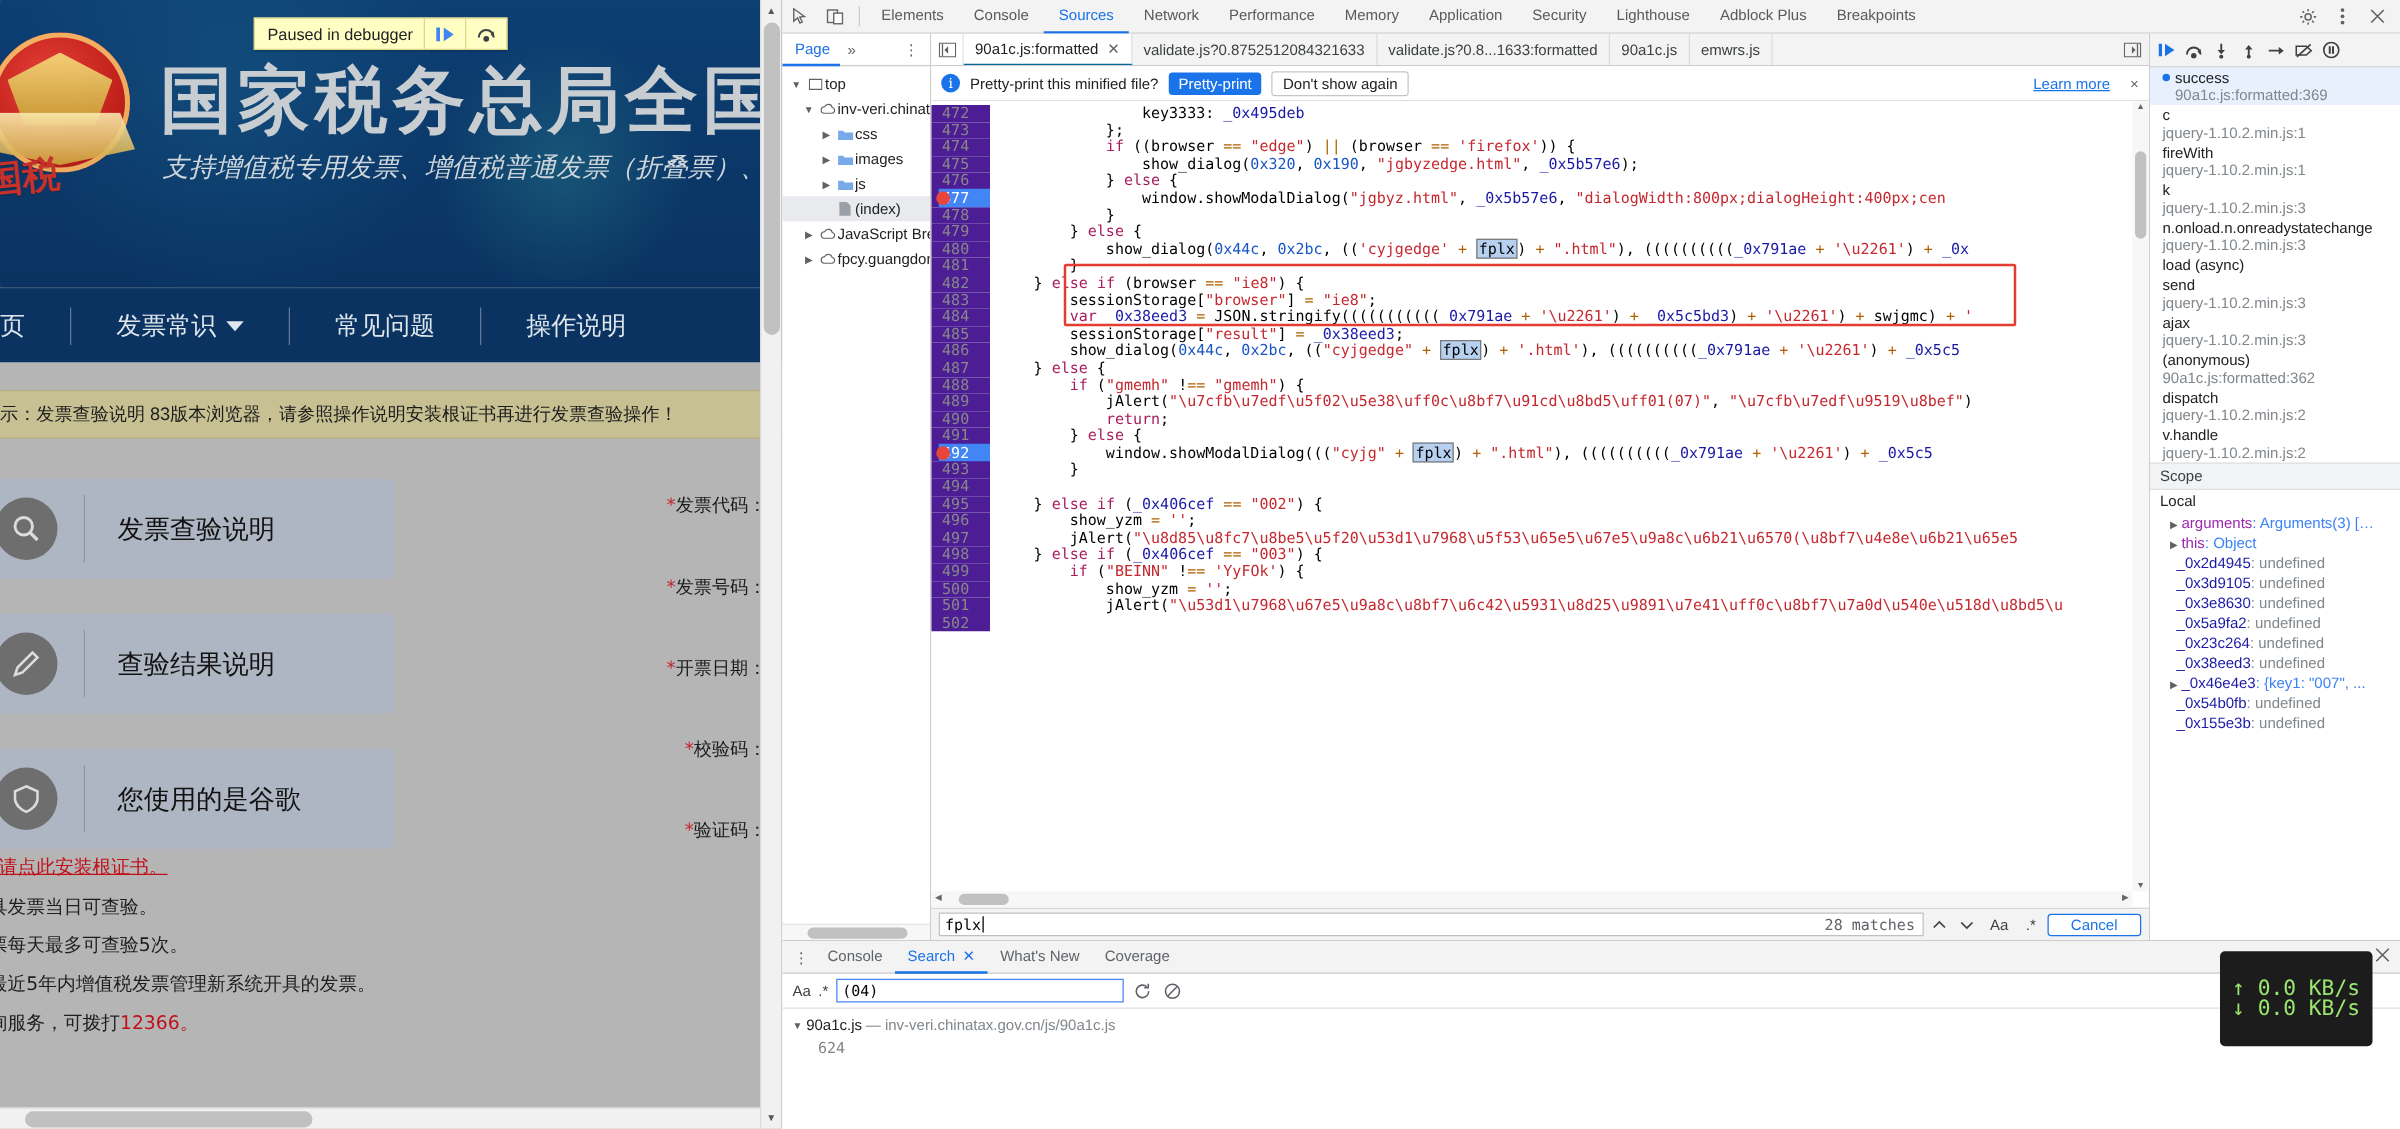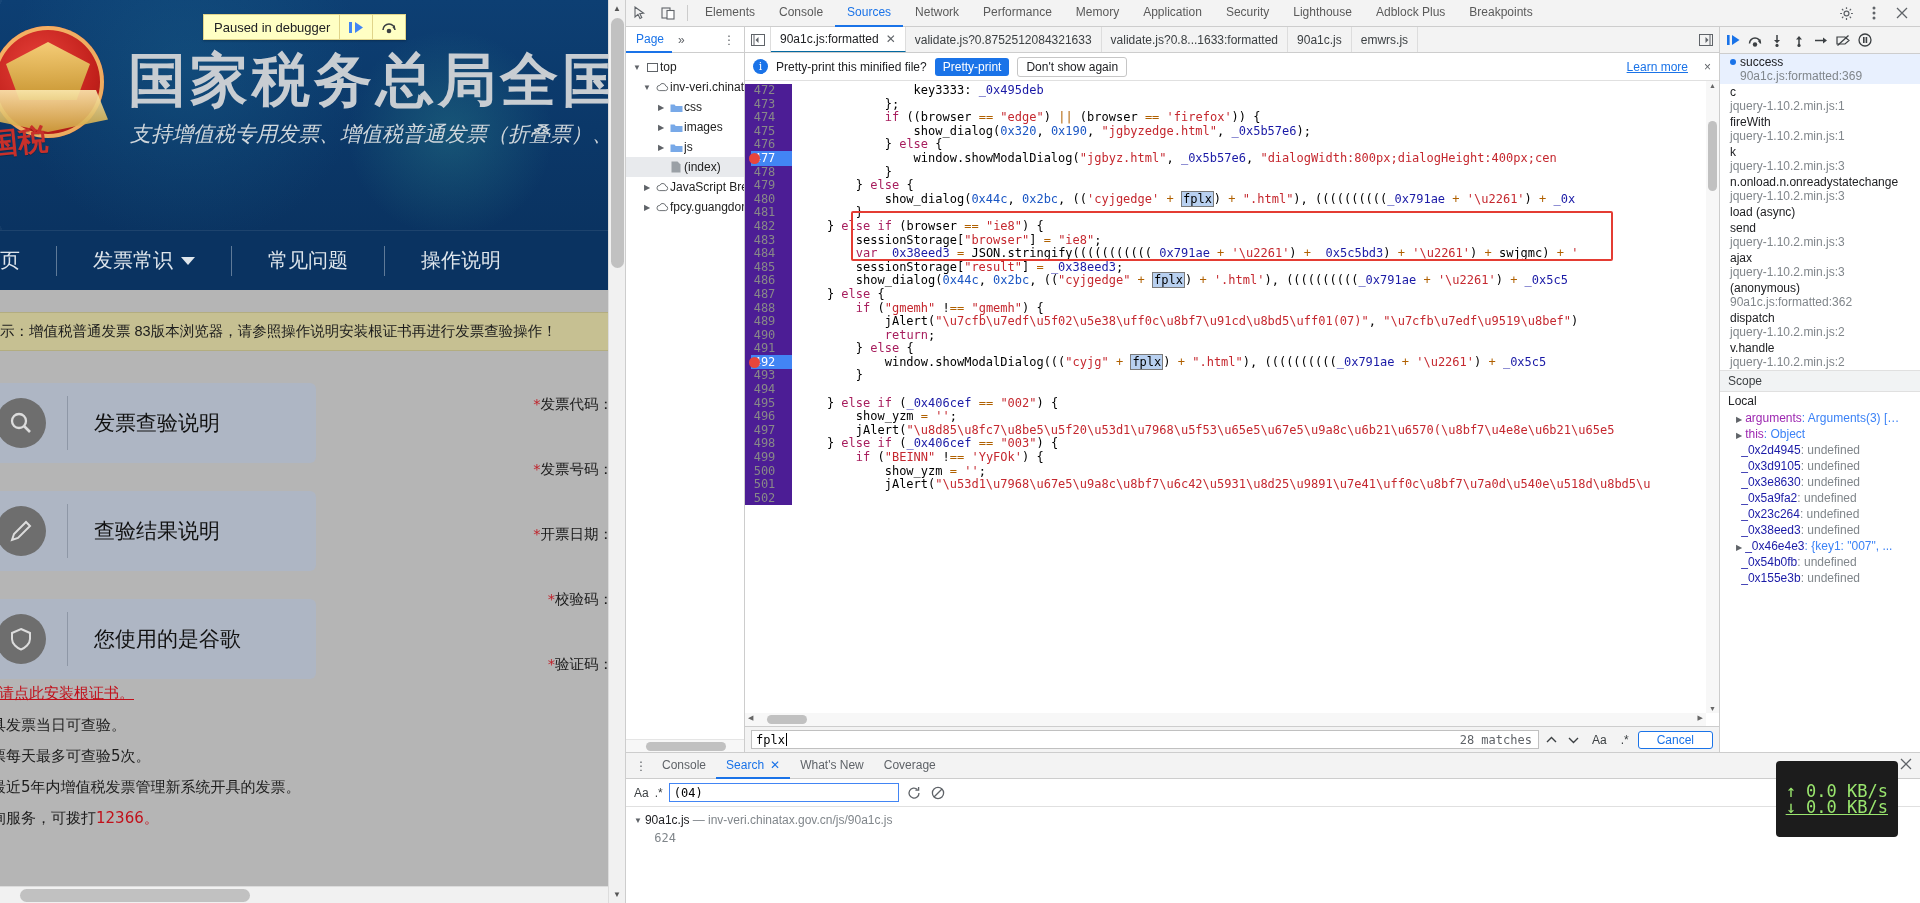--- a/index.html
+++ b/index.html
@@ -197,21 +197,21 @@
   .rs-file { display:flex; align-items:center; gap:3px; padding:2px 8px; color:#202124;}
   .rs-file .tri { color:#5f6368; font-size:8px;}
   .rs-file .path { color:#80868b; }
   .rs-line { display:flex; gap:10px; padding:2px 8px 2px 22px; font-family:"DejaVu Sans Mono", monospace; color:#202124;}
   .rs-line .no { color:#80868b; min-width:28px; text-align:right;}
   .rs-line .mt { background:#ffe082; }
   .dw-status { height:24px; border-top:1px solid #e0e0e0; display:flex; align-items:center; padding:0 10px; font-size:12px; color:#3c4043;}
 
   .netbadge { position:absolute; right:22px; bottom:66px; background:#1c1c1c; color:#fff; border-radius:4px; padding:22px 10px; font-family:"DejaVu Sans Mono", monospace; font-size:17px; line-height:16px; z-index:40;}
   .netbadge .up { color:#9ae66e; }
-  .netbadge .dn { color:#9ae66e;text-decoration:underline; }
+  .netbadge .dn { color:#9ae66e; }
 </style>
 </head>
 <body>
 
 <div class="app">
 
   <div class="viewport">
 
     <div class="pausedbar">
       <div class="lbl">Paused in debugger</div>
@@ -254,21 +254,21 @@
       <div class="item">
         <span>常见问题</span>
       </div>
       <div class="sep"></div>
       <div class="item">
         <span>操作说明</span>
       </div>
     </div>
 
     <div class="notice-wrap">
-      <div class="notice">示：增值税普通发票 83版本浏览器，请参照操作说明安装根证书再进行发票查验操作！</div>
+      <div class="notice">示：发票查验说明 83版本浏览器，请参照操作说明安装根证书再进行发票查验操作！</div>
     </div>
 
     <div class="content">
 
       <div class="card" style="top:32px; left:-25px;">
         <div class="ic">
           <div class="cc">
             <svg width="26" height="26" viewBox="0 0 26 26">
                 <circle cx="11" cy="11" r="7" stroke="#dcdcdc" stroke-width="2.3" fill="none"></circle>
                 <line x1="16" y1="16" x2="22" y2="22" stroke="#dcdcdc" stroke-width="2.6"></line>

